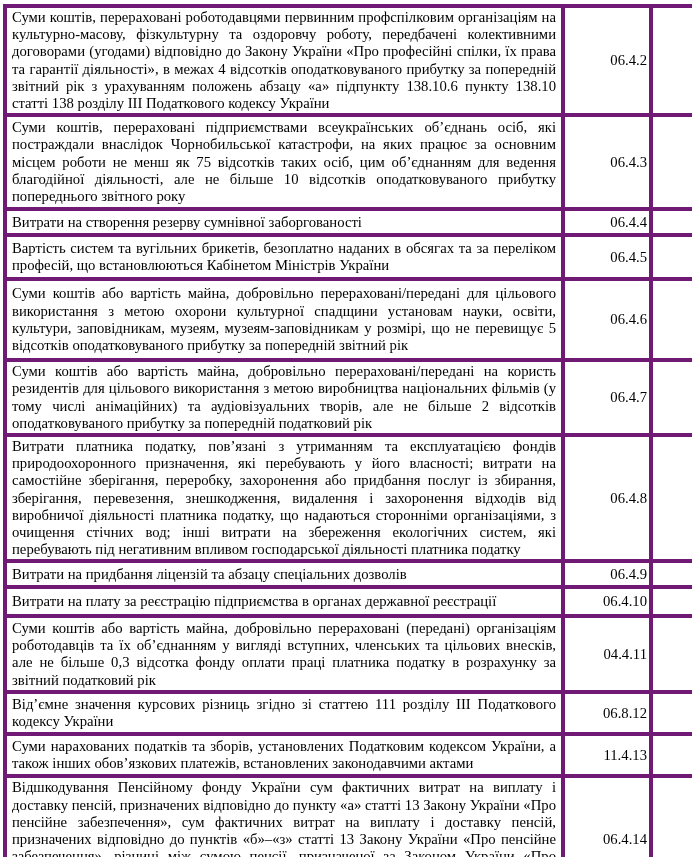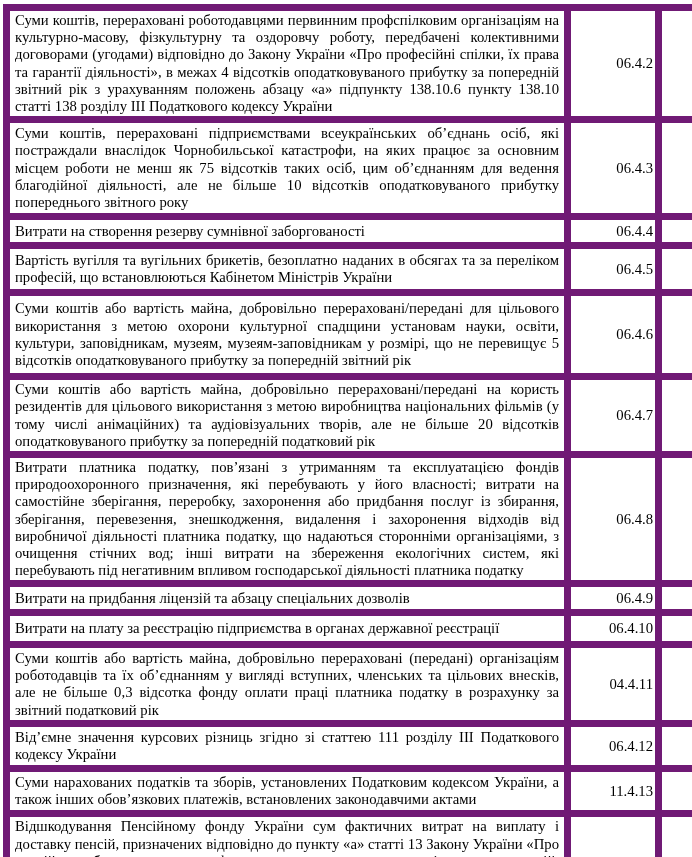--- a/index.html
+++ b/index.html
@@ -16,21 +16,21 @@
     border-collapse: collapse;
     table-layout: fixed;
     width: 687px;
     border: 2px solid #000;
     font-family: "Liberation Serif", serif;
     font-size: 14.7px;
     line-height: 17.2px;
     color: #000;
   }
   table.tax-table td {
-    border: 7px solid #701a75;
+    border: 4px solid #701a75;
     vertical-align: middle;
     overflow: hidden;
     margin-left: 46px;
   }
   td.desc {
     width: 544px;
     padding: 1px 5px;
     text-align: justify;
     hyphens: auto;
     -webkit-hyphens: auto;
@@ -75,33 +75,33 @@
     <td class="val"></td>
   </tr>
 
   <tr>
     <td class="desc">Витрати на створення резерву сумнівної заборгованості</td>
     <td class="code">06.4.4</td>
     <td class="val"></td>
   </tr>
 
   <tr>
-    <td class="desc">Вартість вугілля та вугільних брикетів, безоплатно наданих в обсягах та за переліком професій, що встановлюються Кабінетом Міністрів України</td>
+    <td class="desc">Вартість систем та вугільних брикетів, безоплатно наданих в обсягах та за переліком професій, що встановлюються Кабінетом Міністрів України</td>
     <td class="code">06.4.5</td>
     <td class="val"></td>
   </tr>
 
   <tr>
     <td class="desc">Суми коштів або вартість майна, добровільно перераховані/передані для цільового використання з метою охорони культурної спадщини установам науки, освіти, культури, заповідникам, музеям, музеям-заповідникам у розмірі, що не перевищує 5 відсотків оподатковуваного прибутку за попередній звітний рік</td>
     <td class="code">06.4.6</td>
     <td class="val"></td>
   </tr>
 
   <tr>
-    <td class="desc">Суми коштів або вартість майна, добровільно перераховані/передані на користь резидентів для цільового використання з метою виробництва національних фільмів (у тому числі анімаційних) та аудіовізуальних творів, але не більше 20 відсотків оподатковуваного прибутку за попередній податковий рік</td>
+    <td class="desc">Суми коштів або вартість майна, добровільно перераховані/передані на користь резидентів для цільового використання з метою виробництва національних фільмів (у тому числі анімаційних) та аудіовізуальних творів, але не більше 2 відсотків оподатковуваного прибутку за попередній податковий рік</td>
     <td class="code">06.4.7</td>
     <td class="val"></td>
   </tr>
 
   <tr>
     <td class="desc">Витрати платника податку, пов’язані з утриманням та експлуатацією фондів природоохоронного призначення, які перебувають у його власності; витрати на самостійне зберігання, переробку, захоронення або придбання послуг із збирання, зберігання, перевезення, знешкодження, видалення і захоронення відходів від виробничої діяльності платника податку, що надаються сторонніми організаціями, з очищення стічних вод; інші витрати на збереження екологічних систем, які перебувають під негативним впливом господарської діяльності платника податку</td>
     <td class="code">06.4.8</td>
     <td class="val"></td>
   </tr>
 
@@ -118,21 +118,21 @@
   </tr>
 
   <tr>
     <td class="desc">Суми коштів або вартість майна, добровільно перераховані (передані) організаціям роботодавців та їх об’єднанням у вигляді вступних, членських та цільових внесків, але не більше 0,3 відсотка фонду оплати праці платника податку в розрахунку за звітний податковий рік</td>
     <td class="code">04.4.11</td>
     <td class="val"></td>
   </tr>
 
   <tr>
     <td class="desc">Від’ємне значення курсових різниць згідно зі статтею 111 розділу III Податкового кодексу України</td>
-    <td class="code">06.4.12</td>
+    <td class="code">06.8.12</td>
     <td class="val"></td>
   </tr>
 
   <tr>
     <td class="desc">Суми нарахованих податків та зборів, установлених Податковим кодексом України, а також інших обов’язкових платежів, встановлених законодавчими актами</td>
     <td class="code">11.4.13</td>
     <td class="val"></td>
   </tr>
 
   <tr>

